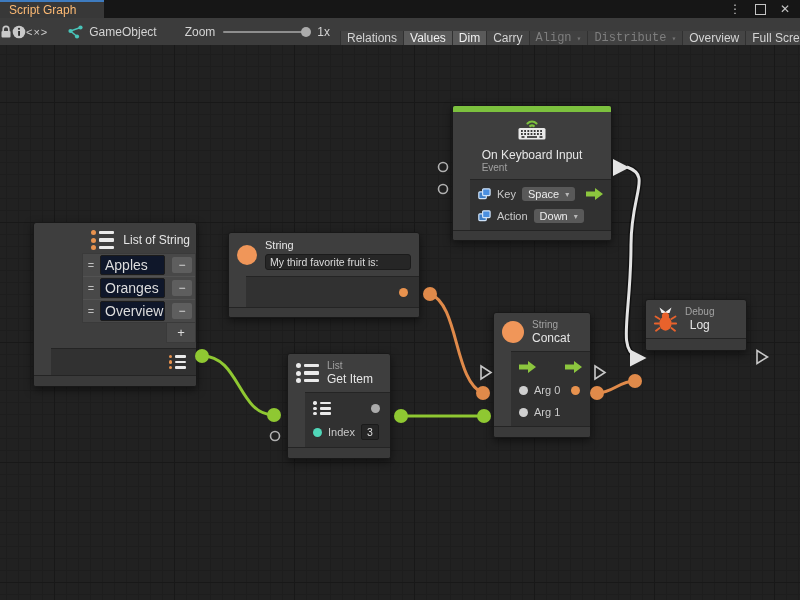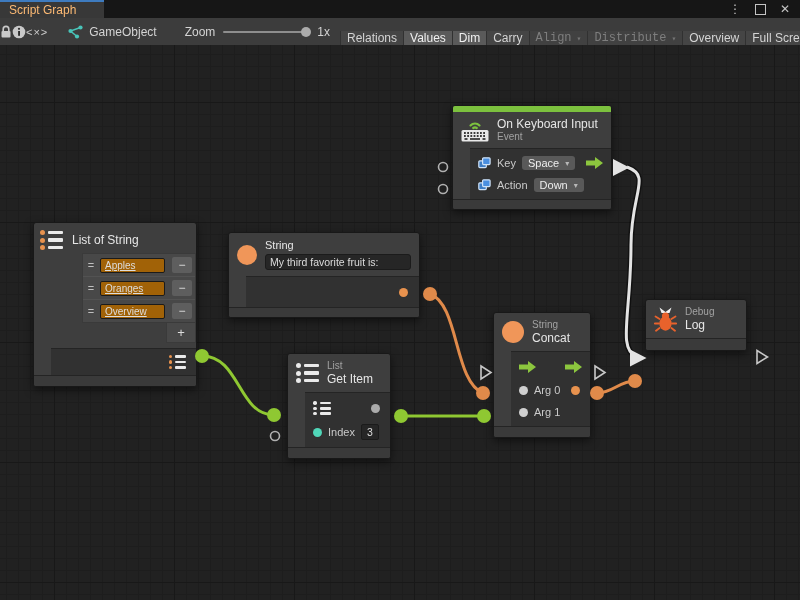--- a/index.html
+++ b/index.html
@@ -72,21 +72,21 @@
   .list-icon.white .ldot{background:#EAEAEA;}
   .list-icon.small{gap:1.8px;}
   .list-icon.small .ldot{width:3.5px;height:3.5px;}
   .list-icon.small .lbar{width:11px;height:2.5px;}
 
   
   .list-editor{margin:1px 0 0 42px;width:112px;background:#484848;border:1px solid #3A3A3A;}
   .le-row{display:flex;align-items:center;gap:4px;height:22px;padding:0 3px;border-bottom:1px solid #525252;}
   .le-row:last-child{border-bottom:none;}
   .le-handle{color:#BFBFBF;font-size:11px;width:10px;text-align:center;}
-  .le-input{width:55px;background:#a16207;border:1px solid #1B1B1B;border-radius:2px;color:#DDDDDD;font-size:10px;padding:1px 4px;text-decoration:underline;}
+  .le-input{width:55px;background:#0f172a;border:1px solid #1B1B1B;border-radius:2px;color:#DDDDDD;font-size:14px;padding:1px 4px;}
   .mini-btn{margin-left:auto;width:20px;height:16px;background:#5E5E5E;border-radius:2px;color:#DDD;
             display:flex;align-items:center;justify-content:center;font-size:12px;line-height:1;}
   .plus-row{margin-left:42px;width:114px;display:flex;justify-content:flex-end;}
   .plus-btn{width:28px;height:19px;background:#484848;border:1px solid #3A3A3A;border-top:none;color:#DDD;
             display:flex;align-items:center;justify-content:center;font-size:13px;}
 
   .flow-arrow{flex:none;display:block;}
   .valuebox{background:#262626;border:1px solid #1B1B1B;border-radius:2px;color:#DDD;font-size:10.5px;
             width:12px;text-align:center;padding:1px 2px;}
 
@@ -179,21 +179,21 @@
       <div class="tb-btn clipped">
         <span>Full Screen</span>
       </div>
     </div>
   </div>
 
   <div class="canvas"></div>
 
   <div class="node" style="left:452px;top:105px;width:158px;">
     <div class="event-bar"></div>
-    <div class="node-header" style="padding:5px 8px;">
+    <div class="node-header" style="padding:5px 8px;flex-direction:column;">
       <svg width="28" height="23" viewBox="0 0 28 23">
         <path d="M9.5 6.4 A6.3 6.3 0 0 1 18.5 6.4" stroke="#7CC13E" stroke-width="2.2" fill="none" stroke-linecap="round"></path>
         <path d="M12.2 9 A3.2 3.2 0 0 1 15.8 9" stroke="#7CC13E" stroke-width="2.2" fill="none" stroke-linecap="round"></path>
         <rect x="0.5" y="11" width="27" height="11.5" rx="1.5" fill="#E9E9E9"></rect>
         <line x1="3" y1="14" x2="25" y2="14" stroke="#3A3A3A" stroke-width="1.8" stroke-dasharray="1.8 1.4"></line>
         <line x1="3" y1="17" x2="25" y2="17" stroke="#3A3A3A" stroke-width="1.8" stroke-dasharray="1.8 1.4"></line>
         <line x1="3.5" y1="20" x2="6.5" y2="20" stroke="#3A3A3A" stroke-width="1.8"></line>
         <line x1="9" y1="20" x2="19" y2="20" stroke="#3A3A3A" stroke-width="1.8"></line>
         <line x1="21.5" y1="20" x2="24.5" y2="20" stroke="#3A3A3A" stroke-width="1.8"></line>
       </svg>
@@ -227,21 +227,21 @@
           <span>Down</span>
           <span class="dd-arrow">▾</span>
         </span>
       </div>
     </div>
     <div class="node-footer"></div>
   </div>
 
   <div class="node" style="left:33px;top:222px;width:162px;">
     <div class="node-header" style="display:block;padding:7px 6px 5px 6px;">
-      <div style="display:flex;align-items:center;gap:9px;margin-bottom:3px;">
+      <div style="display:flex;align-items:center;gap:9px;margin-bottom:3px;justify-content:flex-end;">
         <span class="list-icon">
           <span class="lrow">
               <span class="ldot"></span>
               <span class="lbar"></span>
             </span>
           <span class="lrow">
               <span class="ldot"></span>
               <span class="lbar"></span>
             </span>
           <span class="lrow">
@@ -380,21 +380,21 @@
         <span class="dot orange ml-auto" style="margin-right:2px;"></span>
       </div>
       <div class="row">
         <span class="dot white"></span>
         <span>Arg 1</span>
       </div>
     </div>
     <div class="node-footer" style="height:10px;"></div>
   </div>
 
-  <div class="node" style="left:645px;top:299px;width:100px;">
+  <div class="node" style="left:645px;top:299px;width:100px;text-align:center;">
     <div class="node-header">
       <svg width="23" height="26" viewBox="0 0 23 26">
         <path d="M5.5 1.5 L11.5 6 L17.5 1.5 L15.5 7 H7.5 Z" fill="#F2F2F2"></path>
         <circle cx="11.5" cy="10" r="3.6" fill="#E8622C"></circle>
         <ellipse cx="11.5" cy="17.5" rx="6.2" ry="7.2" fill="#E8622C"></ellipse>
         <g stroke="#E8622C" stroke-width="1.8" stroke-linecap="round" fill="none">
           <path d="M5.6 13 L1.5 10.5"></path>
             <path d="M5 17.5 L0.8 17.5"></path>
             <path d="M5.6 22 L2 24.8"></path>
           <path d="M17.4 13 L21.5 10.5"></path>

